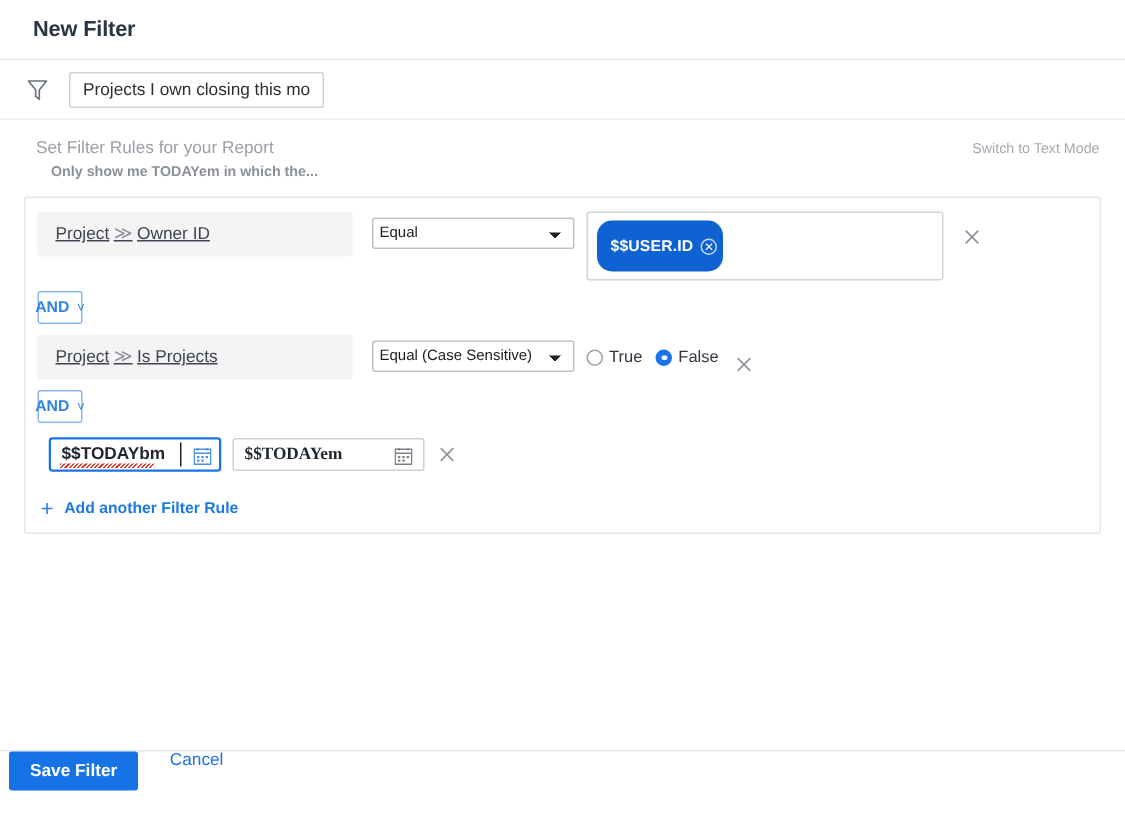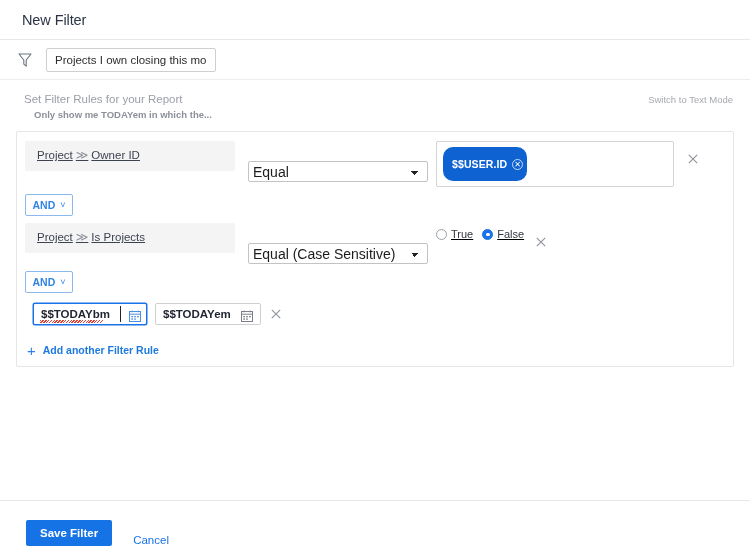--- a/index.html
+++ b/index.html
@@ -19,21 +19,21 @@
 
   
   .header {
     height: 40px;
     display: flex; align-items: center;
     padding: 0 22px;
     border-bottom: 1px solid #e8e8e8;
   }
   .header-title {
     font-size: 14.5px;
-    font-weight: normal;
+    font-weight: bold;
     color: #2b3445;
     letter-spacing: -0.1px;
   }
 
   
   .namebar {
     height: 40px;
     display: flex; align-items: center;
     padding: 0 16px;
     border-bottom: 1px solid #eeeeee;
@@ -109,30 +109,30 @@
     flex: none;
     text-decoration: underline;
   }
   .field-cell .chev {
     color: #8a8f99;
     padding: 0 3px;
     font-size: 12px;
   }
 
   .op-select {
-    width: 180px;
+    width: 135px;
     height: 21px;
     margin-left: 13px;
-    margin-top: 20px;
+    margin-top: 4px;
     flex: none;
     border: 1px solid #c3c3c3;
     border-radius: 2px;
     background: #fff;
     font-family: "Liberation Sans", sans-serif;
-    font-size: 14px;
+    font-size: 10px;
     color: #1c1c1c;
     padding: 0 4px;
     appearance: none;
     -webkit-appearance: none;
     background-image:
       linear-gradient(45deg, transparent 50%, #222 50%),
       linear-gradient(135deg, #222 50%, transparent 50%);
     background-position:
       calc(100% - 12px) 9px,
       calc(100% - 8px) 9px;
@@ -174,25 +174,24 @@
     color: #fff;
     font-size: 8px;
     line-height: 9px;
     text-align: center;
     font-weight: normal;
     cursor: pointer;
   }
 
   
   .radio-group {
-    display: flex; align-items: flex-start;
+    display: flex; align-items: center;
     margin-left: 8px;
     margin-top: 5px;
     height: 20px;
-    text-decoration: underline;
   }
   .radio-item { display: flex; align-items: center; margin-right: 9px; cursor: pointer; }
   .radio-dot {
     width: 11px; height: 11px;
     border-radius: 50%;
     border: 1px solid #9aa0a9;
     background: #fff;
     margin-right: 4px;
     position: relative;
   }
@@ -246,41 +245,41 @@
     right: 26px; top: 3px;
     width: 1px; height: 16px;
     background: #1f2430;
   }
   .cal-icon {
     position: absolute;
     right: 6px; top: 5px;
     width: 12px; height: 12px;
     pointer-events: none;
   }
-  .date-wrap.second .date-input { width: 106px; }
+  .date-wrap.second .date-input { width: 128px; font-family: Liberation Serif, serif; }
   .date-wrap.second .cal-icon { right: 8px; }
 
   
   .remove-x {
     width: 10px; height: 10px;
     margin-left: 14px;
     margin-top: 9px;
     flex: none;
     cursor: pointer;
   }
   .remove-x.inline { margin-top: 9px; margin-left: 3px; }
   .remove-x.date { margin-top: 9px; margin-left: 10px; }
 
   
   .and-row { padding: 7px 0 7px 0; }
   .and-btn {
     display: inline-flex;
     align-items: center;
     justify-content: center;
-    width: 48px; height: 22px;
+    width: 30px; height: 22px;
     border: 1px solid #8bb8ef;
     border-radius: 2px;
     background: #fff;
     color: #3284e4;
     font-size: 10.5px;
     font-weight: bold;
     cursor: pointer;
   }
   .and-btn .caret-d {
     margin-left: 5px;
@@ -307,22 +306,22 @@
     font-size: 10.5px;
     font-weight: bold;
   }
 
   
   .footer {
     position: absolute;
     left: 0; right: 0; bottom: 0;
     height: 46px;
     border-top: 1px solid #e6e6e6;
-    display: flex; align-items: flex-end;
-    padding: 0 26px;
+    display: flex; align-items: flex-start;
+    padding: 0 6px;
     background: #fff;
     margin-top: 24px;
   }
   .save-btn {
     background: #1673e6;
     color: #fff;
     border: none;
     border-radius: 2px;
     height: 26px;
     padding: 0 14px;

